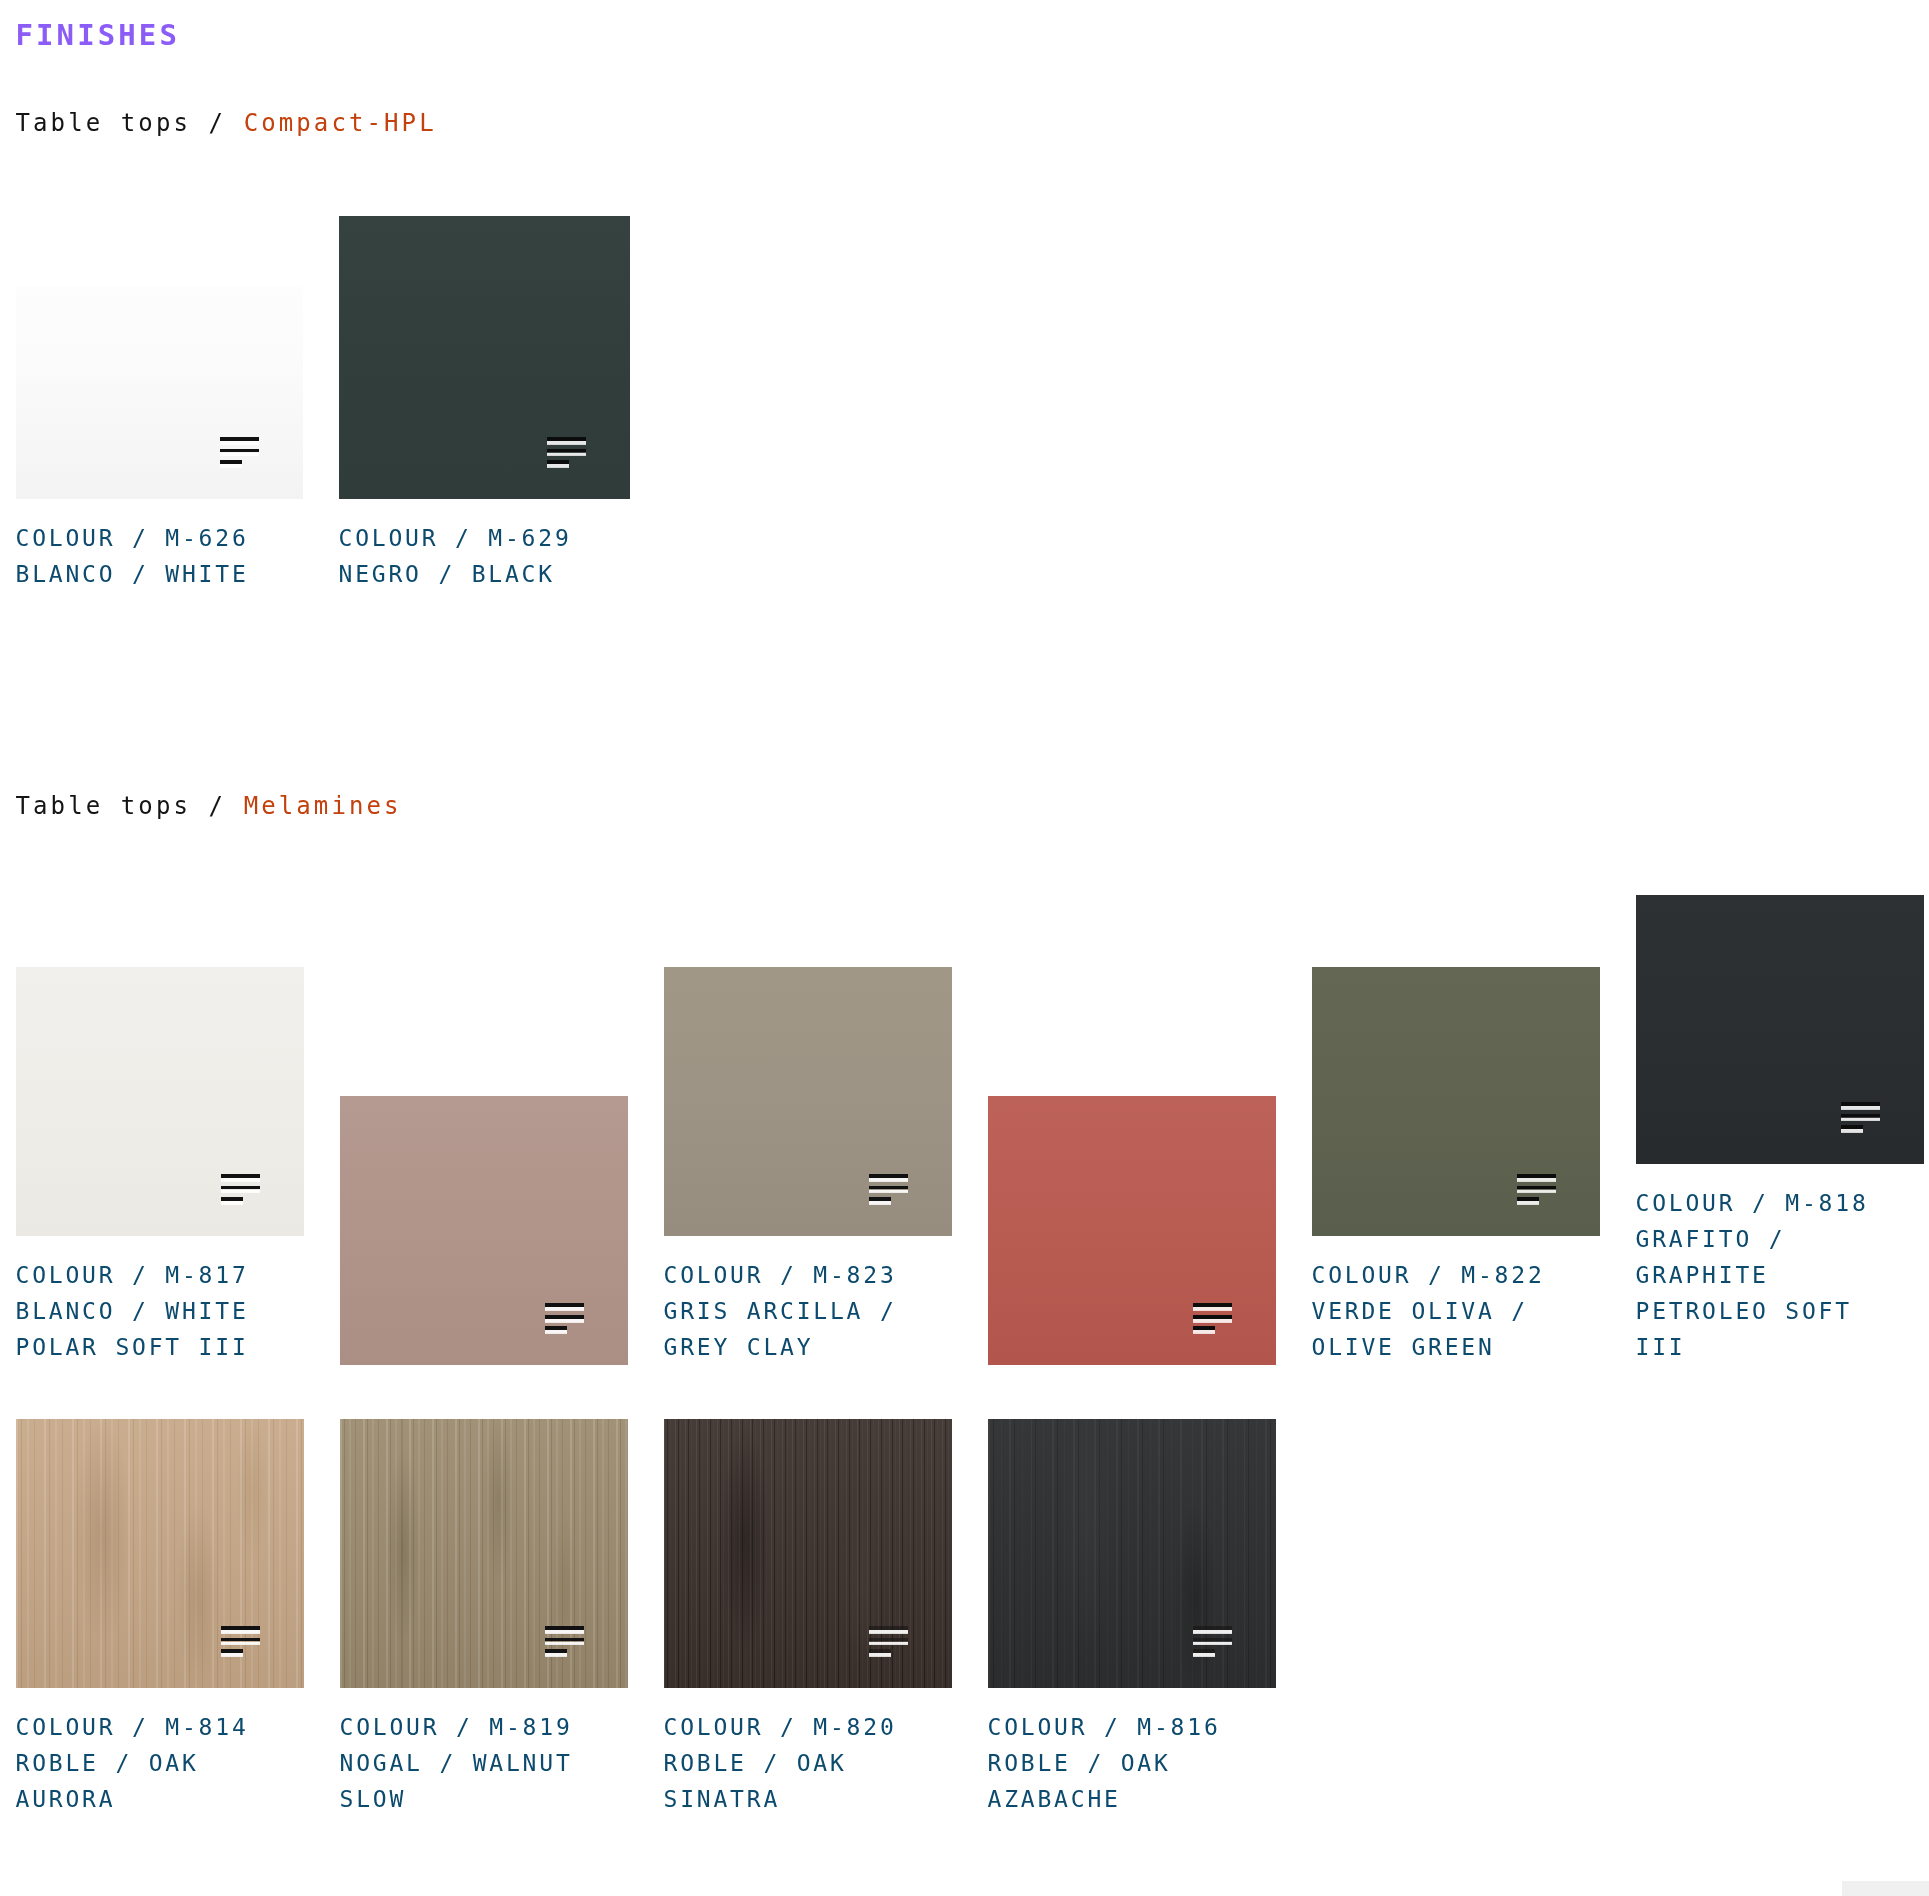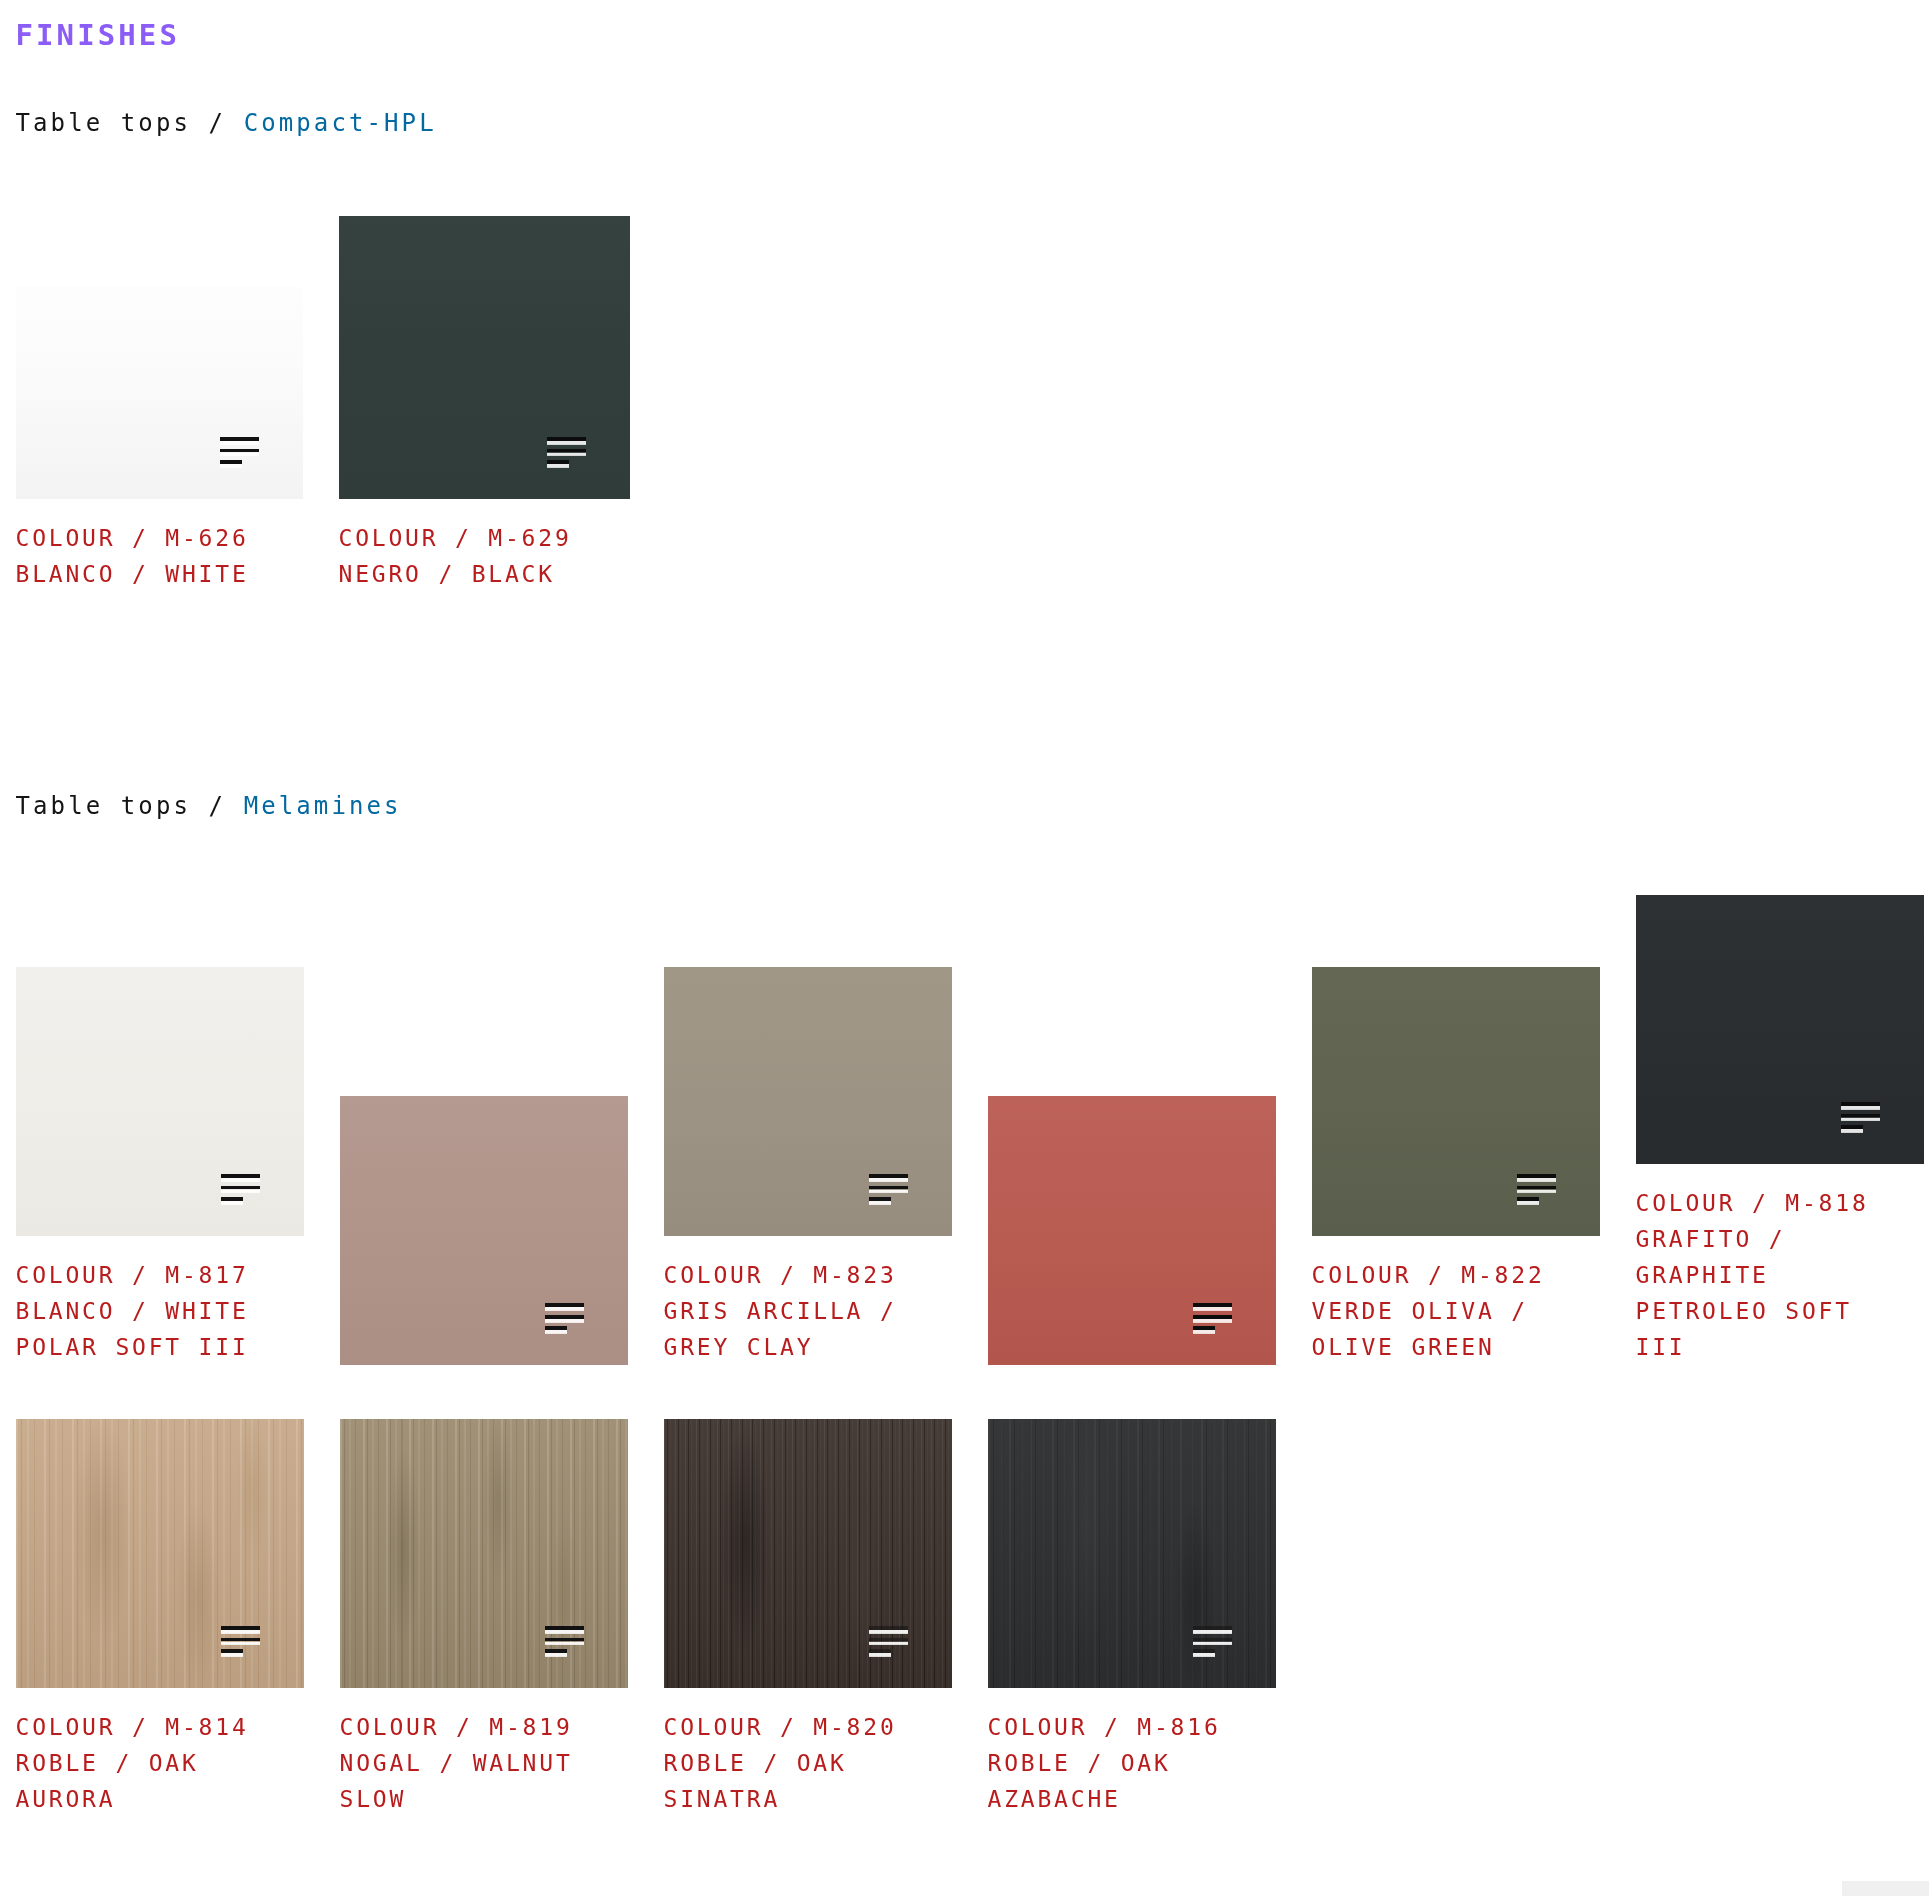--- a/index.html
+++ b/index.html
@@ -32,21 +32,21 @@
   .section-head {
     position: absolute;
     left: 15.5px;
     font-size: 24px;
     letter-spacing: 3.1px;
     font-weight: 400;
     white-space: pre;
     line-height: 1.2;
     color: #141414;
   }
-  .section-head .muted { color: #0369a1; }
+  .section-head .muted { color: #c2410c; }
 
   
   .grid {
     position: absolute;
     display: flex;
     align-items: flex-end;
   }
 
   .cell { position: relative; }
 
@@ -79,21 +79,21 @@
   
   .swatch.dark .mark i { background: #0c0c0c; box-shadow: 0 3.9px 0 0 rgba(255,255,255,0.88); }
   .swatch.wood-dark .mark i { background: rgba(20,18,17,0.55); box-shadow: 0 3.9px 0 0 rgba(255,255,255,0.92); }
 
   .caption {
     margin-top: 21.3px;
     font-size: 23px;
     line-height: 36px;
     letter-spacing: 2.8px;
     white-space: pre-wrap;
-    color: #b91c1c;
+    color: #0c4a6e;
   }
 
   
   #grid-compact { left: 15.5px; top: 215px; }
   #grid-compact .cell { margin-right: 32px; }
   #grid-compact .caption { width: 291px; }
 
   .sw-m626 {
     width: 287px; height: 212px;
     margin-top: 72px;

